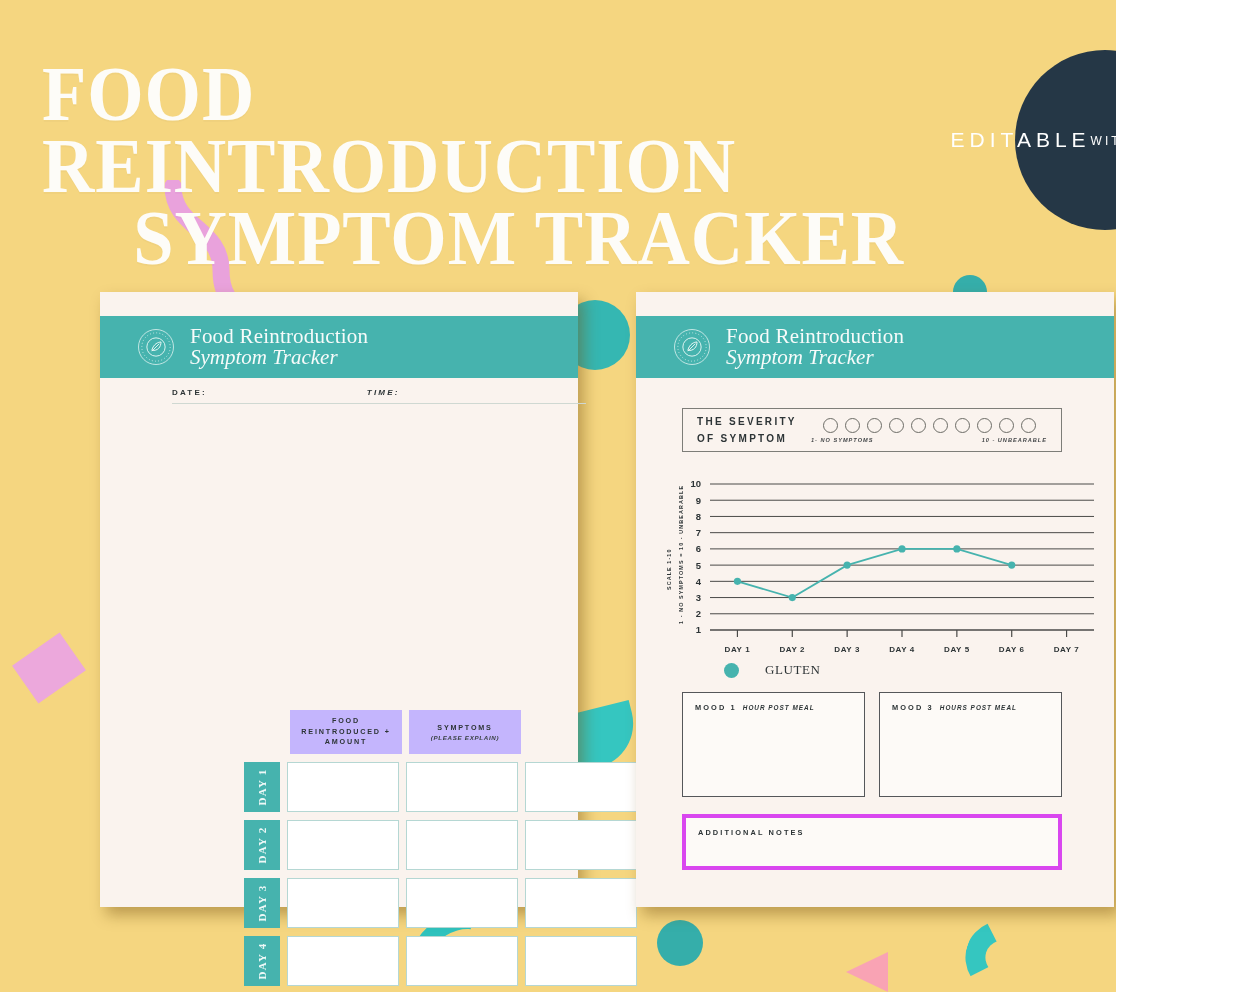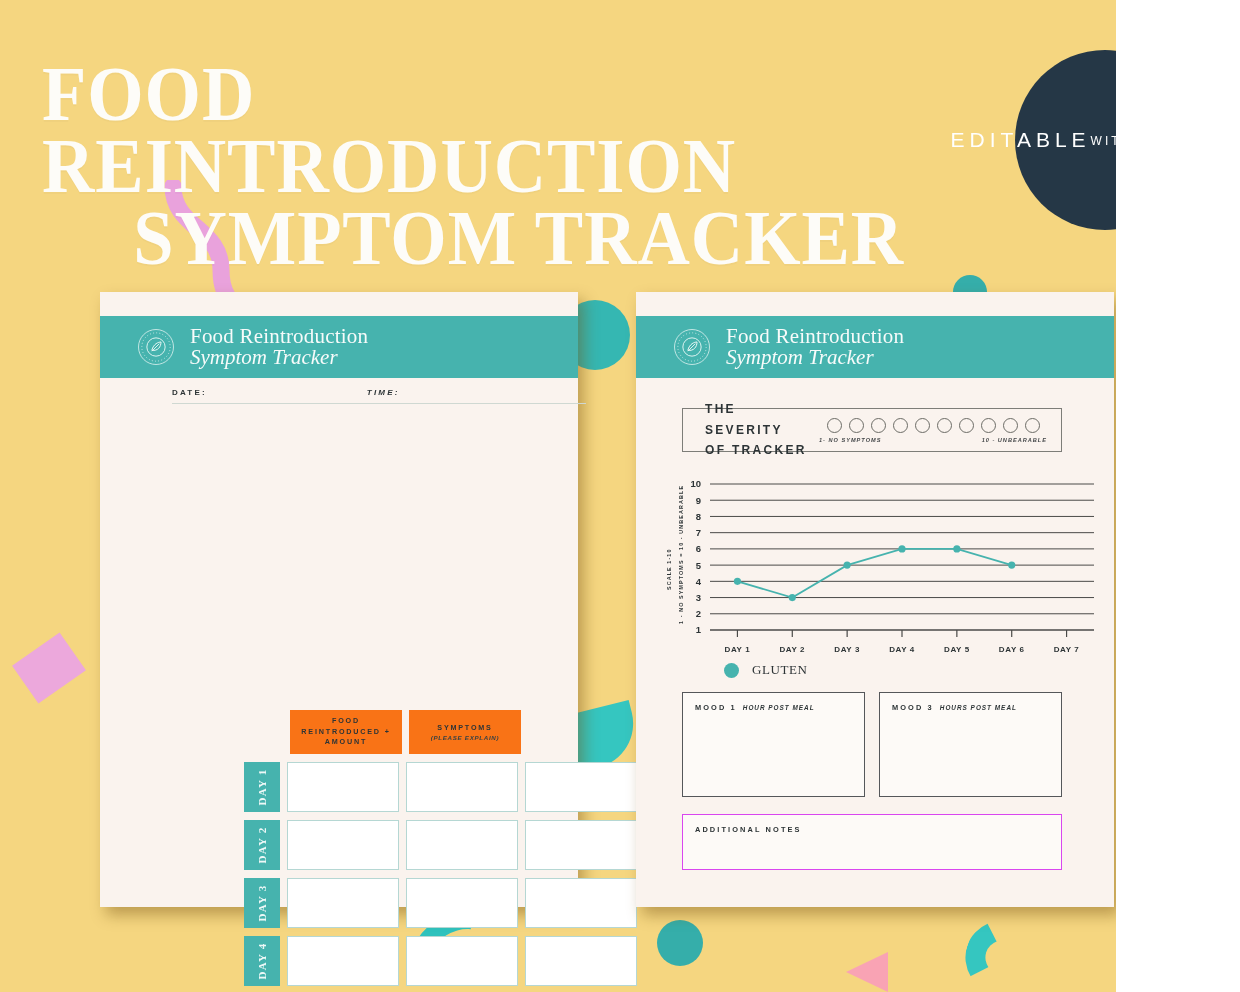--- a/index.html
+++ b/index.html
@@ -130,21 +130,21 @@
     padding-bottom: 6px;
     font-size: 8px; letter-spacing: 2.2px; color: #2d3436; font-weight: bold; margin-left: 40px;
   }
   .dt-row .time-lbl { margin-left: 160px; font-style: italic; }
 
   .col-head {
     position: absolute; left: 190px; top: 418px;
     display: flex; gap: 7px;
   }
   .col-head .ch {
-    width: 112px; height: 44px; background: #f97316;
+    width: 112px; height: 44px; background: #c4b5fd;
     display: flex; flex-direction: column;
     align-items: center; justify-content: center;
     text-align: center; padding: 0 4px;
   }
   .ch-main { font-size: 7.2px; letter-spacing: 1.8px; font-weight: bold; color: #2d3436; line-height: 1.45; }
   .ch-sub  { font-size: 6.2px; letter-spacing: .7px; font-style: italic; font-weight: bold; color: #3a4244; }
 
   .day-row { position: absolute; display: flex; gap: 7px; height: 50px; }
   .day-tab {
     width: 36px; height: 50px; background: #46b3ae;
@@ -163,55 +163,55 @@
     border: 1px solid #b5d7d3;
   }
 
   
   .severity {
     position: absolute; left: 46px; top: 116px;
     width: 380px; height: 44px;
     border: 1px solid #7d7d78; background: #faf3ee;
     display: flex; align-items: center; padding: 0 14px;
   }
-  .sev-label { font-size: 12px; letter-spacing: 2.3px; font-weight: bold; color: #2d3436; line-height: 1.7; width: 108px; margin-left: 8px; }
+  .sev-label { font-size: 10px; letter-spacing: 2.3px; font-weight: bold; color: #2d3436; line-height: 1.7; width: 108px; }
   .sev-right { flex: 1; display: flex; flex-direction: column; align-items: center; padding-left: 6px; }
   .sev-circles { display: flex; gap: 7px; }
   .sev-circles i { display: block; width: 15px; height: 15px; border-radius: 50%; border: 1px solid #6c6c66; }
   .sev-scale { display: flex; justify-content: space-between; width: 100%; margin-top: 4px;
     font-size: 5.6px; letter-spacing: 1px; font-style: italic; font-weight: bold; color: #45484a; }
 
   .chart-wrap { position: absolute; left: 14px; top: 180px; width: 450px; height: 200px; }
   .y-axis-title {
     position: absolute; left: 16px; top: 12px;
     width: 130px; height: 12px;
     transform: rotate(-90deg); transform-origin: left top;
     font-size: 5.4px; letter-spacing: 1.1px; font-weight: bold; color: #2d3436;
     white-space: nowrap;
   }
   .y-axis-title.t1 { left: 16px; top: 118px; }
   .y-axis-title.t2 { left: 28px; top: 152px; width: 160px; }
   .chart-svg { position: absolute; left: 0; top: 0; }
 
-  .legend { position: absolute; left: 88px; top: 370px; display: flex; align-items: center; gap: 13px; }
+  .legend { position: absolute; left: 88px; top: 370px; display: flex; align-items: center; gap: 26px; }
   .legend i { width: 15px; height: 15px; border-radius: 50%; background: #46b3ae; display: block; }
   .legend span { font-family: "Liberation Serif", serif; font-size: 13px; letter-spacing: .6px; color: #2d3436; }
 
   .mood-row { position: absolute; left: 46px; top: 400px; display: flex; gap: 14px; }
   .mood-box {
     width: 183px; height: 105px; background: #fdfaf7;
     border: 1px solid #55575a; padding: 10px 12px;
   }
   .mood-t { font-size: 7.4px; letter-spacing: 2.1px; font-weight: bold; color: #2d3436; }
   .mood-t em { font-size: 6.4px; letter-spacing: 1px; font-style: italic; margin-left: 6px; }
 
   .notes-box {
     position: absolute; left: 46px; top: 522px;
     width: 380px; height: 56px; background: #fdfaf7;
-    border: 1px solid #d946ef; padding: 10px 12px;
+    border: 4px solid #d946ef; padding: 10px 12px;
   }
   .notes-t { font-size: 7.4px; letter-spacing: 2.1px; font-weight: bold; color: #2d3436; }
 </style>
 </head>
 <body>
 
 <div id="stage">
 
   <svg class="deco squiggle" viewBox="0 0 130 130">
     <path d="M18 6 C 18 48, 66 48, 66 90 C 66 116, 78 126, 90 130" fill="none" stroke="#e9a2dc" stroke-width="17" stroke-linecap="round"></path>
@@ -318,21 +318,21 @@
       </svg>
       <div class="band-titles">
         <div class="band-t1">Food Reintroduction</div>
         <div class="band-t2">Symptom Tracker</div>
       </div>
     </div>
 
     <div class="severity">
       <div class="sev-label">
         <div>THE SEVERITY</div>
-        <div>OF TRACKER</div>
+        <div>OF SYMPTOM</div>
       </div>
       <div class="sev-right">
         <div class="sev-circles" id="sev-circles">
             <i></i>
             <i></i>
             <i></i>
             <i></i>
             <i></i>
             <i></i>
             <i></i>

